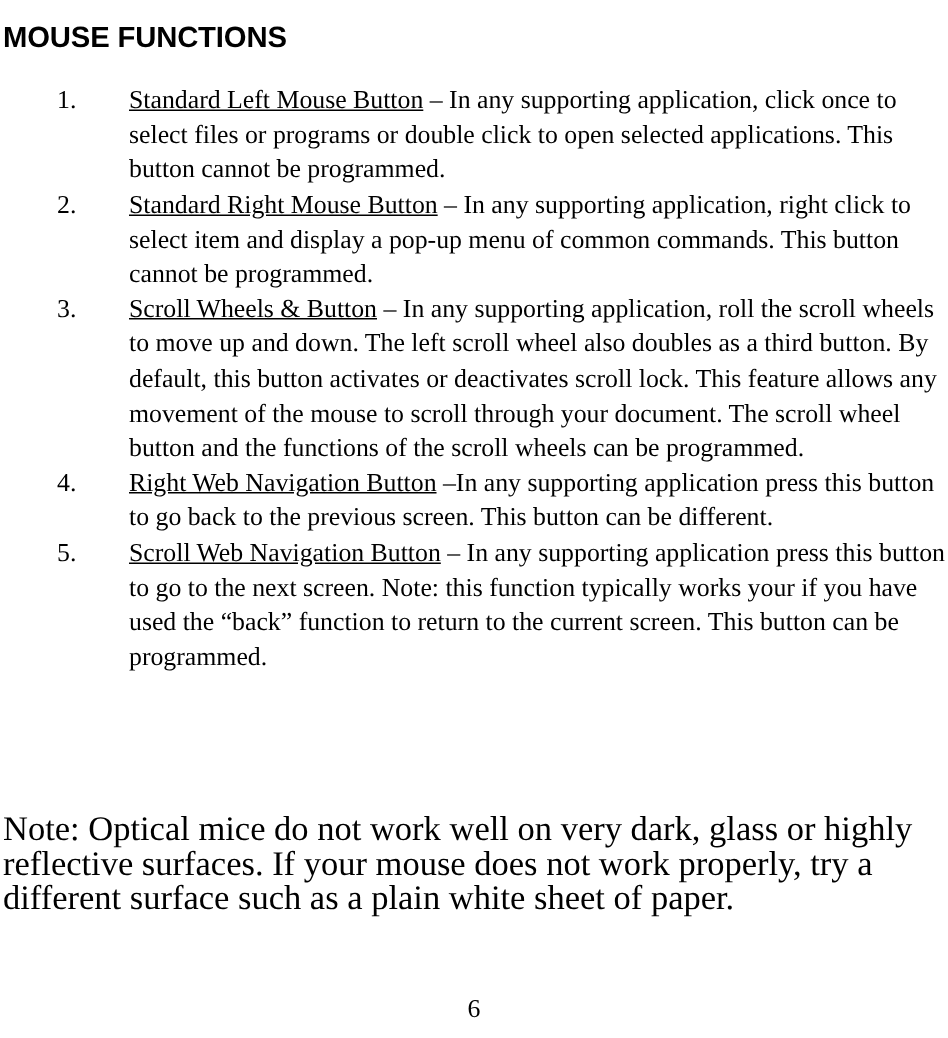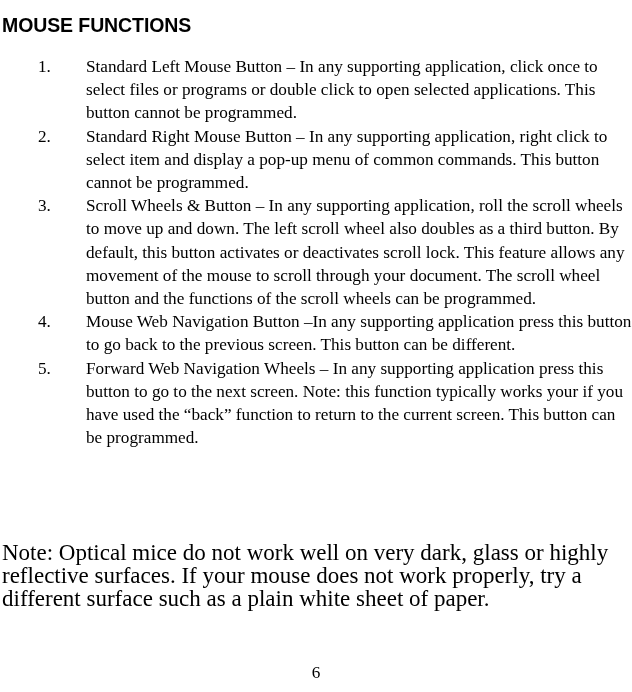--- a/index.html
+++ b/index.html
@@ -61,20 +61,21 @@
   .fn-num {
     position: absolute;
     left: 38px;
     top: 0;
     width: 40px;
     font-size: 17.2px;
     line-height: 23.2px;
   }
 
   .fn-term {
+    text-decoration: underline;
     text-underline-offset: 1px;
   }
 
   .fn-body {
     font-size: 17.2px;
     line-height: 23.2px;
   }
 
   
   .note-para {
@@ -117,26 +118,26 @@
       <span class="fn-term">Standard Right Mouse Button</span><span class="fn-body"> – In any supporting application, right click to select item and display a pop-up menu of common commands. This button cannot be programmed.</span>
     </li>
 
     <li class="fn-item">
       <span class="fn-num">3.</span>
       <span class="fn-term">Scroll Wheels &amp; Button</span><span class="fn-body"> – In any supporting application, roll the scroll wheels to move up and down. The left scroll wheel also doubles as a third button.  By default, this button activates or deactivates scroll lock. This feature allows any movement of the mouse to scroll through your document.  The scroll wheel button and the functions of the scroll wheels can be programmed.</span>
     </li>
 
     <li class="fn-item">
       <span class="fn-num">4.</span>
-      <span class="fn-term">Mouse Web Navigation Button</span><span class="fn-body"> –In any supporting application press this button to go back to the previous screen. This button can be different.</span>
+      <span class="fn-term">Right Web Navigation Button</span><span class="fn-body"> –In any supporting application press this button to go back to the previous screen. This button can be different.</span>
     </li>
 
     <li class="fn-item">
       <span class="fn-num">5.</span>
-      <span class="fn-term">Forward Web Navigation Wheels</span><span class="fn-body"> – In any supporting application press this button to go to the next screen. Note: this function typically works your if you have used the “back” function to return to the current screen.  This button can be programmed.</span>
+      <span class="fn-term">Scroll Web Navigation Button</span><span class="fn-body"> – In any supporting application press this button to go to the next screen. Note: this function typically works your if you have used the “back” function to return to the current screen.  This button can be programmed.</span>
     </li>
 
   </ol>
 
   <p class="note-para">Note: Optical mice do not work well on very dark, glass or highly reflective surfaces. If your mouse does not work properly, try a different surface such as a plain white sheet of paper.</p>
 
   <div class="page-number">6</div>
 
 </div>
 

